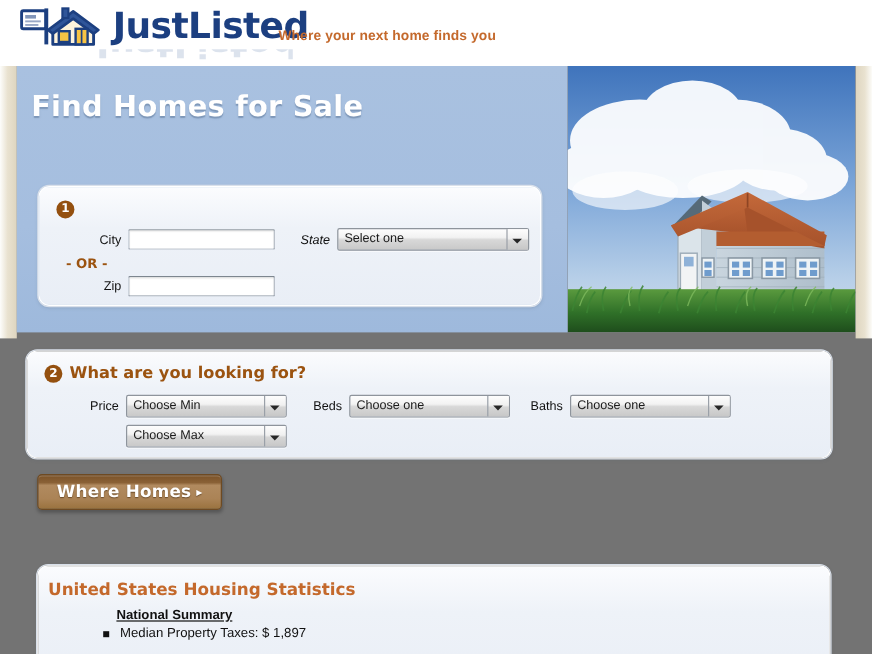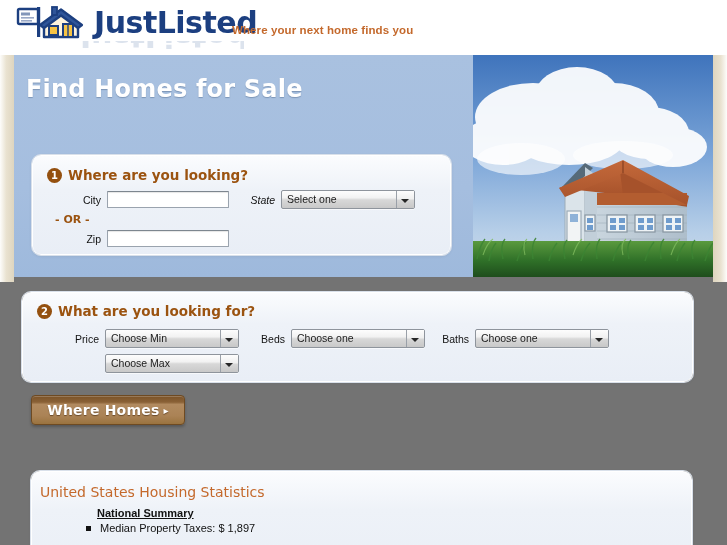--- a/index.html
+++ b/index.html
@@ -90,21 +90,21 @@
     background:linear-gradient(to bottom,#7a5228 0%,#8a6136 22%,#b18a5f 30%,#ab8356 70%,#9a733f 100%);
     color:#fff;font-size:14px;font-weight:bold;letter-spacing:.2px;
     box-shadow:0 2px 3px rgba(0,0,0,.25), inset 0 1px 0 rgba(255,255,255,.22);
     font-family:"DejaVu Sans", sans-serif;
     text-shadow:0 1px 1px rgba(60,35,10,.6);
     display:flex;align-items:center;justify-content:center;gap:4px;
   }
   .btn-caret{font-size:10px;}
 
   
-  .stats-title{position:absolute;left:8px;top:12px;color:#c4692c;font-size:14px;font-weight:normal;
+  .stats-title{position:absolute;left:8px;top:12px;color:#c4692c;font-size:14px;font-weight:bold;
     font-family:"DejaVu Sans", sans-serif;}
   .stats-sub{position:absolute;left:37px;top:35px;font-size:11px;font-weight:bold;color:#111;
     text-decoration:underline;padding-left:28px;}
   .stats-list{position:absolute;left:52px;top:50px;margin:0;padding:0;list-style:none;}
   .stats-list li{font-size:11px;color:#111;margin-bottom:5px;position:relative;padding-left:16px;}
   .stats-list li:before{content:"";position:absolute;left:2px;top:4px;width:5px;height:5px;
     background:#111;}
 </style>
 </head>
 <body>
@@ -274,33 +274,32 @@
         </g>
       </svg>
     </div>
 
     <div class="hero-photo" style="left:473px;top:0;width:240px;height:222px;background:transparent;pointer-events:none;"></div>
   </div>
 
   <div class="panel panel-where">
     <div class="step-head" style="left:14px;top:11px;">
       <span class="badge">1</span>
-      <span class="step-title">Where are you looking?</span>
     </div>
 
     <div style="position:absolute;left:20px;top:38px;width:48px;" class="fld-label">City</div>
     <input class="txt" style="position: absolute; left: 74px; top: 35px; width: 122px;" value="">
 
     <div class="or-label" style="position:absolute;left:22px;top:57px;">- OR -</div>
 
     <div style="position:absolute;left:20px;top:77px;width:48px;" class="fld-label">Zip</div>
     <input class="txt" style="position: absolute; left: 74px; top: 74px; width: 122px;" value="">
 
     <div style="position:absolute;left:196px;top:38px;width:46px;font-style:italic;" class="fld-label">State</div>
-    <div class="sel" style="position:absolute;left:248px;top:34px;width:134px;">
+    <div class="sel" style="position:absolute;left:248px;top:34px;width:160px;">
       <span class="sel-txt">Select one</span>
       <span class="sel-btn"></span>
       <span class="sel-arrow"></span>
     </div>
   </div>
 
   <div class="panel panel-what">
     <div class="step-head" style="left:14px;top:10px;">
       <span class="badge">2</span>
       <span class="step-title">What are you looking for?</span>

